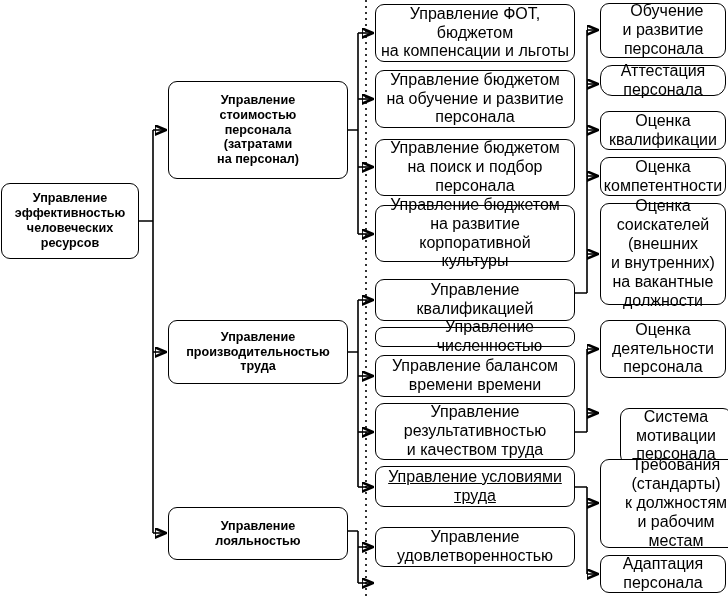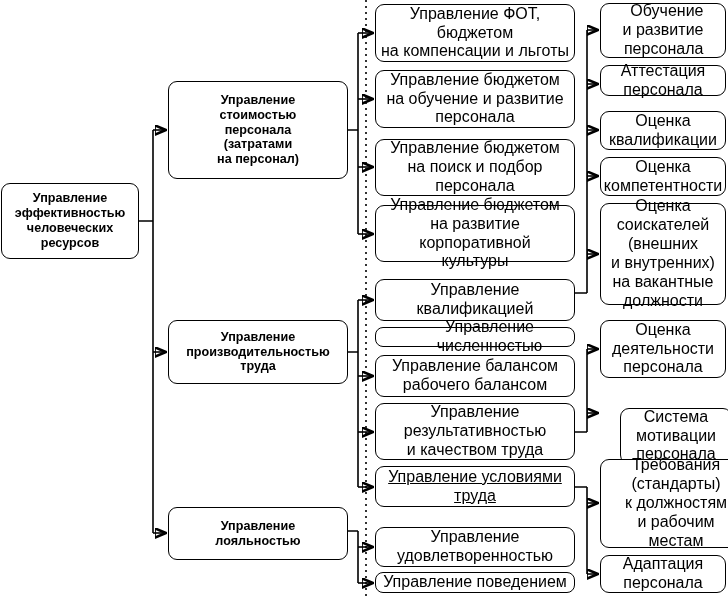--- a/index.html
+++ b/index.html
@@ -95,34 +95,33 @@
   <div class="node" style="left:375px;top:139px;width:200px;height:57px;">Управление бюджетом
 на поиск и подбор
 персонала</div>
   <div class="node" style="left:375px;top:205px;width:200px;height:57px;">Управление бюджетом
 на развитие корпоративной
 культуры</div>
   <div class="node" style="left:375px;top:279px;width:200px;height:42px;">Управление
 квалификацией</div>
   <div class="node thin" style="left:375px;top:327px;width:200px;height:20px;padding-left:32px;">Управление численностью</div>
   <div class="node" style="left:375px;top:355px;width:200px;height:42px;">Управление балансом
-рабочего балансом</div>
+времени времени</div>
   <div class="node" style="left:375px;top:403px;width:200px;height:57px;">Управление
 результативностью
 и качеством труда</div>
   <div class="node" style="left:375px;top:466px;width:200px;height:41px;text-decoration:underline;">Управление условиями
 труда</div>
   <div class="node" style="left:375px;top:527px;width:200px;height:40px;">Управление
 удовлетворенностью</div>
-  <div class="node thin" style="left:375px;top:572px;width:200px;height:21px;">Управление поведением</div>
 
   <div class="node" style="left:600px;top:3px;width:126px;height:55px;text-align:right;">Обучение
 и развитие
 персонала</div>
-  <div class="node" style="left:600px;top:65px;width:126px;height:31px;">Аттестация
+  <div class="node" style="left:600px;top:65px;width:126px;height:31px;border-radius:12px;">Аттестация
 персонала</div>
   <div class="node" style="left:600px;top:111px;width:126px;height:39px;">Оценка
 квалификации</div>
   <div class="node" style="left:600px;top:157px;width:126px;height:39px;">Оценка
 компетентности</div>
   <div class="node" style="left:600px;top:203px;width:126px;height:102px;">Оценка
 соискателей
 (внешних
 и внутренних)
 на вакантные

